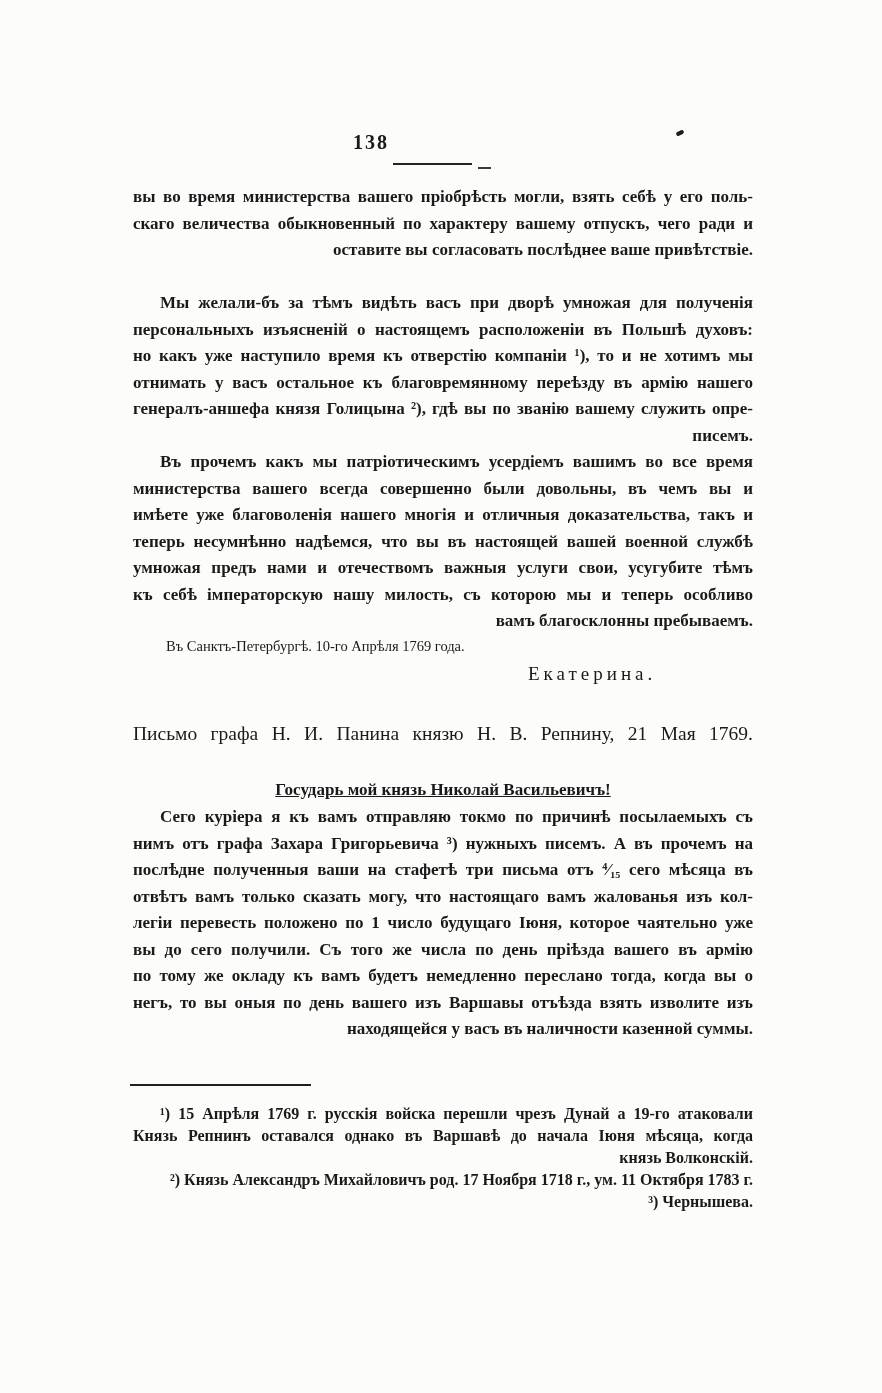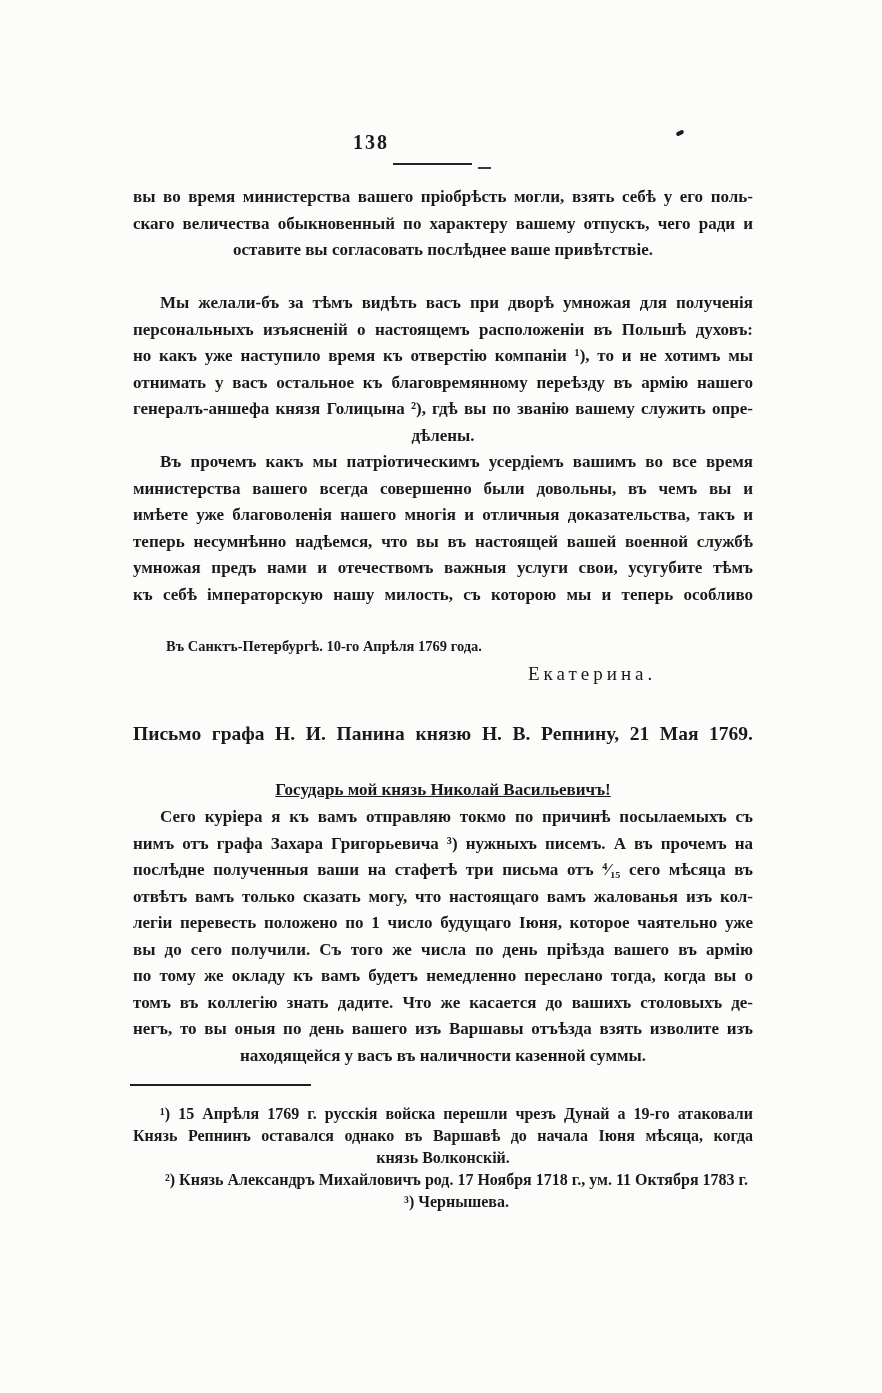--- a/index.html
+++ b/index.html
@@ -33,21 +33,21 @@
     font-size: 17px;
     font-weight: 700;
   }
   .ln::after {
     content: "";
     display: inline-block;
     width: 100%;
     height: 0;
   }
   .ln.last {
-    text-align: center;
+    text-align: right;
   }
   .ln.last::after { content: none; }
   .ln.ind { text-indent: 27px; }
 
   .pagenum-wrap {
     position: absolute;
     top: 129px;
     left: 0;
     width: 742px;
     text-align: center;
@@ -79,38 +79,38 @@
     left: 676px;
     top: 131px;
     width: 8px;
     height: 4px;
     background: #1c1c1c;
     border-radius: 2px;
     transform: rotate(-25deg);
   }
   .dateline {
     font-size: 14.5px;
-    font-weight: 700;
+    font-weight: 400;
     padding-left: 33px;
     line-height: 24px;
   }
   .signature {
     position: absolute;
     left: 528px;
     top: 661px;
     font-size: 19px;
     font-weight: 400;
     letter-spacing: 4px;
     line-height: 26px;
   }
   .heading .ln {
     height: 30px;
     line-height: 30px;
     font-size: 19.5px;
-    font-weight: 700;
+    font-weight: 400;
   }
   .salutation {
     text-align: center;
     font-size: 17px;
     font-weight: 700;
     line-height: 26px;
     text-decoration: underline;
   }
   .fn-rule {
     position: absolute;
@@ -143,51 +143,51 @@
     <span class="ln">скаго величества обыкновенный по характеру вашему отпускъ, чего ради и</span>
     <span class="ln last">оставите вы согласовать послѣднее ваше привѣтствіе.</span>
   </p>
 
   <p class="block" style="top:290px">
     <span class="ln ind">Мы желали-бъ за тѣмъ видѣть васъ при дворѣ умножая для полученія</span>
     <span class="ln">персональныхъ изъясненій о настоящемъ расположеніи въ Польшѣ духовъ:</span>
     <span class="ln">но какъ уже наступило время къ отверстію компаніи ¹), то и не хотимъ мы</span>
     <span class="ln">отнимать у васъ остальное къ благовремянному переѣзду въ армію нашего</span>
     <span class="ln">генералъ-аншефа князя Голицына ²), гдѣ вы по званію вашему служить опре-</span>
-    <span class="ln last">дѣлены.</span>
+    <span class="ln last">писемъ.</span>
   </p>
 
   <p class="block" style="top:449px">
     <span class="ln ind">Въ прочемъ какъ мы патріотическимъ усердіемъ вашимъ во все время</span>
     <span class="ln">министерства вашего всегда совершенно были довольны, въ чемъ вы и</span>
     <span class="ln">имѣете уже благоволенія нашего многія и отличныя доказательства, такъ и</span>
     <span class="ln">теперь несумнѣнно надѣемся, что вы въ настоящей вашей военной службѣ</span>
     <span class="ln">умножая предъ нами и отечествомъ важныя услуги свои, усугубите тѣмъ</span>
     <span class="ln">къ себѣ імператорскую нашу милость, съ которою мы и теперь особливо</span>
+    <span class="ln last">вамъ благосклонны пребываемъ.</span>
   </p>
 
   <div class="block dateline" style="top:634px">Въ Санктъ-Петербургѣ. 10-го Апрѣля 1769 года.</div>
 
   <div class="signature">Екатерина.</div>
 
   <h2 class="block heading" style="top:719px">
     <span class="ln">Письмо графа Н. И. Панина князю Н. В. Репнину, 21 Мая 1769.</span>
   </h2>
 
   <div class="block salutation" style="top:777px">Государь мой князь Николай Васильевичъ!</div>
 
   <p class="block" style="top:804px">
     <span class="ln ind">Сего куріера я къ вамъ отправляю токмо по причинѣ посылаемыхъ съ</span>
     <span class="ln">нимъ отъ графа Захара Григорьевича ³) нужныхъ писемъ. А въ прочемъ на</span>
     <span class="ln">послѣдне полученныя ваши на стафетѣ три письма отъ ⁴⁄₁₅ сего мѣсяца въ</span>
     <span class="ln">отвѣтъ вамъ только сказать могу, что настоящаго вамъ жалованья изъ кол-</span>
     <span class="ln">легіи перевесть положено по 1 число будущаго Іюня, которое чаятельно уже</span>
     <span class="ln">вы до сего получили. Съ того же числа по день пріѣзда вашего въ армію</span>
     <span class="ln">по тому же окладу къ вамъ будетъ немедленно переслано тогда, когда вы о</span>
-    <span class="ln">томъ въ коллегію знать дадите. Что же касается до вашихъ столовыхъ де-</span>
     <span class="ln">негъ, то вы оныя по день вашего изъ Варшавы отъѣзда взять изволите изъ</span>
     <span class="ln last">находящейся у васъ въ наличности казенной суммы.</span>
   </p>
 
   <div class="fn-rule"></div>
 
   <p class="block fn" style="top:1103px">
     <span class="ln ind">¹) 15 Апрѣля 1769 г. русскія войска перешли чрезъ Дунай а 19-го атаковали Хотинъ.</span>
     <span class="ln">Князь Репнинъ оставался однако въ Варшавѣ до начала Іюня мѣсяца, когда прибылъ туда</span>
     <span class="ln last">князь Волконскій.</span>

